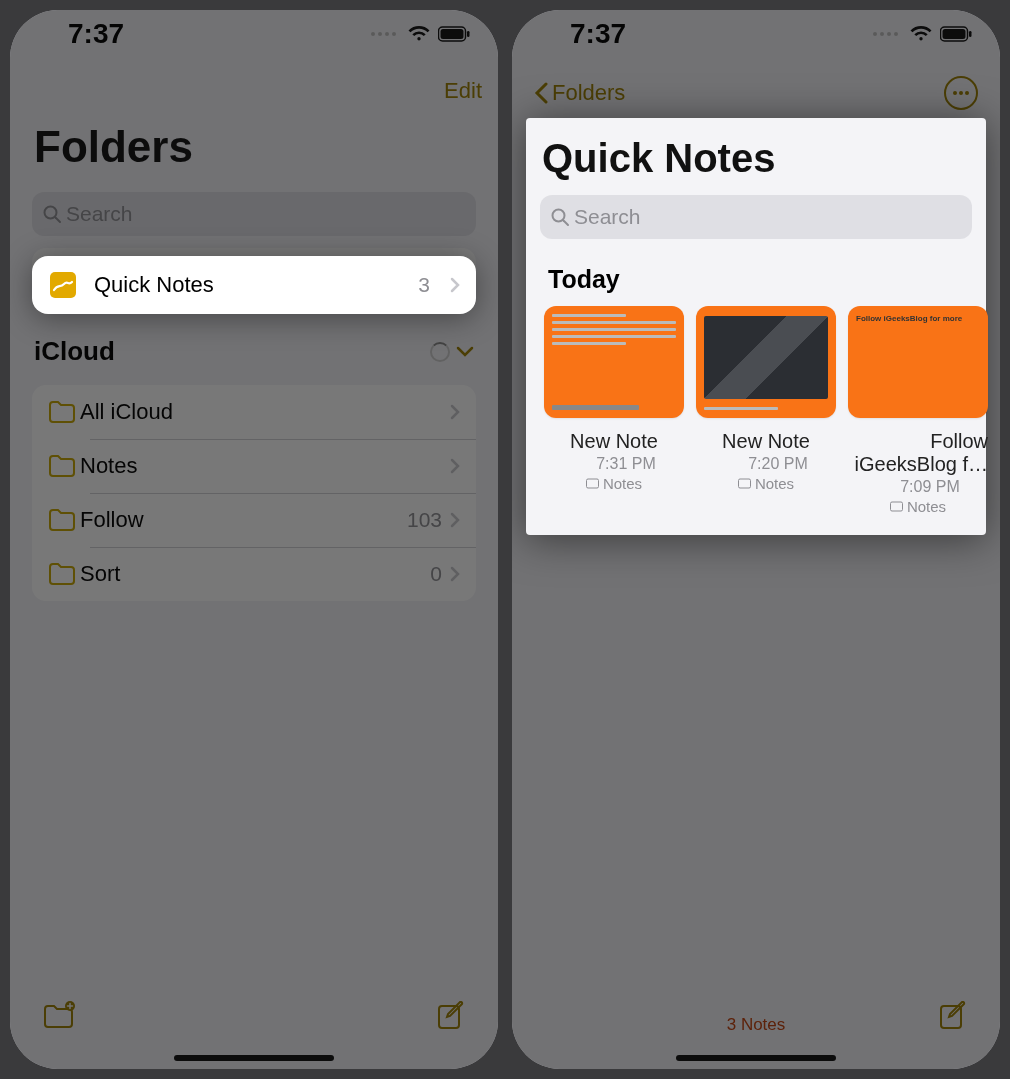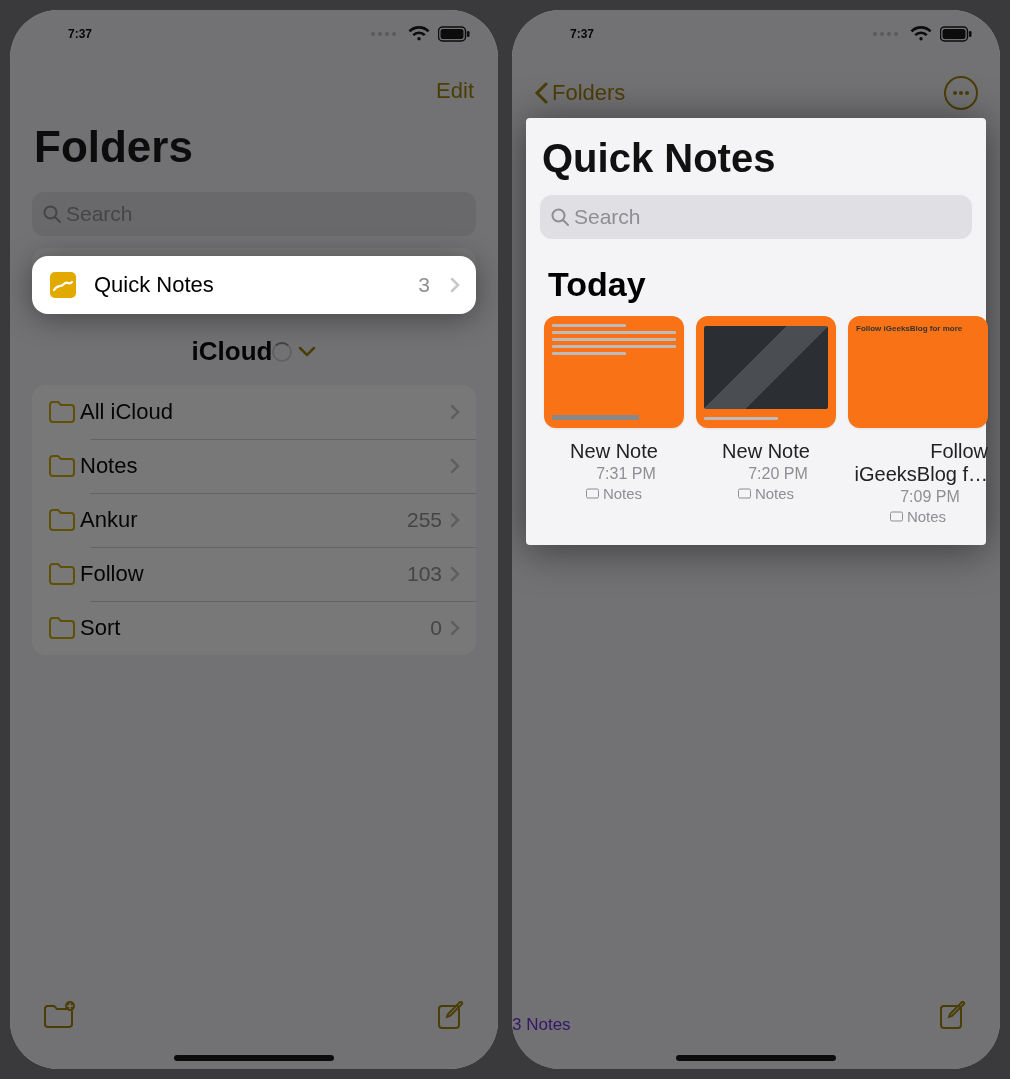--- a/index.html
+++ b/index.html
@@ -42,37 +42,37 @@
   
   .status-bar {
     height: 48px;
     display: flex;
     align-items: center;
     justify-content: space-between;
     padding: 0 28px;
   }
   .status-time {
     font-weight: 600;
-    font-size: 12px;
+    font-size: 28px;
     margin-left: 30px;
   }
   .status-icons {
     display: flex;
     align-items: center;
     gap: 8px;
   }
   .dots { display:flex; gap:3px; margin-right:4px;}
   .dots span { width:4px; height:4px; border-radius:50%; background:#bdbdbd;}
   .wifi-icon, .battery-icon { display:inline-block; }
 
   
   .nav-bar {
     display:flex;
     justify-content:flex-end;
-    padding: 20px 24px 10px;
+    padding: 20px 16px 10px;
   }
   .nav-edit {
     color: var(--accent-dim);
     font-size: 22px;
     font-weight: 400;
   }
   .big-title {
     font-size: 44px;
     font-weight: 700;
     padding: 8px 24px 14px;
@@ -115,40 +115,41 @@
     background: var(--divider);
   }
   .row-label { flex:1; font-size:22px; }
   .row-count { font-size:21px; color: var(--gray); margin-right:4px;}
   .chevron { color:#c7c7cc; }
   .folder-icon { width:28px; height:24px; }
 
   .section-header {
     display:flex;
     align-items:center;
-    justify-content:center;
+    justify-content:space-between;
     padding: 18px 24px 6px;
   }
   .section-title { font-size:26px; font-weight:700; }
   .section-toggle { color: var(--accent-dim); display:flex; align-items:center; gap:6px;}
 
   .bottom-bar {
     position:absolute;
     bottom:0; left:0; right:0;
     height:96px;
     display:flex;
     align-items:center;
     justify-content:space-between;
     padding:0 32px 10px;
   }
   .bottom-center {
     position:absolute;
     left:0; right:0; bottom:34px;
+    text-align:center;
     font-size:17px;
-    color:#6d28d9;
+    color:#c2410c;
   }
   .home-indicator {
     position:absolute;
     bottom:8px;
     left:50%;
     transform:translateX(-50%);
     width:160px; height:6px;
     background:#111;
     border-radius:4px;
   }
@@ -198,21 +199,21 @@
     z-index:60;
     box-shadow: 0 4px 40px rgba(0,0,0,0.5);
   }
   .panel-title {
     font-size:40px;
     font-weight:800;
     margin: 6px 2px 14px;
     color:#111;
   }
   .subsection {
-    font-size:34px;
+    font-size:25px;
     font-weight:700;
     margin: 26px 8px 12px;
   }
   .note-grid {
     display:flex;
     gap:12px;
     padding:0 4px;
   }
   .note-card {
     width: 140px;
@@ -311,30 +312,20 @@
       <svg class="chevron" width="10" height="16" viewBox="0 0 10 16">
           <path d="M2 2l6 6-6 6" fill="none" stroke="#c7c7cc" stroke-width="2.5" stroke-linecap="round"></path>
         </svg>
     </div>
     <div class="row">
       <svg class="folder-icon" viewBox="0 0 28 24">
           <path d="M2 5a3 3 0 013-3h5l3 3h10a3 3 0 013 3v11a3 3 0 01-3 3H5a3 3 0 01-3-3V5z" fill="none" stroke="#c7a600" stroke-width="2"></path>
         </svg>
       <span class="row-label">Notes</span>
       <span class="row-count"></span>
-      <svg class="chevron" width="10" height="16" viewBox="0 0 10 16">
-          <path d="M2 2l6 6-6 6" fill="none" stroke="#c7c7cc" stroke-width="2.5" stroke-linecap="round"></path>
-        </svg>
-    </div>
-    <div class="row">
-      <svg class="folder-icon" viewBox="0 0 28 24">
-          <path d="M2 5a3 3 0 013-3h5l3 3h10a3 3 0 013 3v11a3 3 0 01-3 3H5a3 3 0 01-3-3V5z" fill="none" stroke="#c7a600" stroke-width="2"></path>
-        </svg>
-      <span class="row-label">Ankur</span>
-      <span class="row-count">255</span>
       <svg class="chevron" width="10" height="16" viewBox="0 0 10 16">
           <path d="M2 2l6 6-6 6" fill="none" stroke="#c7c7cc" stroke-width="2.5" stroke-linecap="round"></path>
         </svg>
     </div>
     <div class="row">
       <svg class="folder-icon" viewBox="0 0 28 24">
           <path d="M2 5a3 3 0 013-3h5l3 3h10a3 3 0 013 3v11a3 3 0 01-3 3H5a3 3 0 01-3-3V5z" fill="none" stroke="#c7a600" stroke-width="2"></path>
         </svg>
       <span class="row-label">Follow</span>
       <span class="row-count">103</span>

